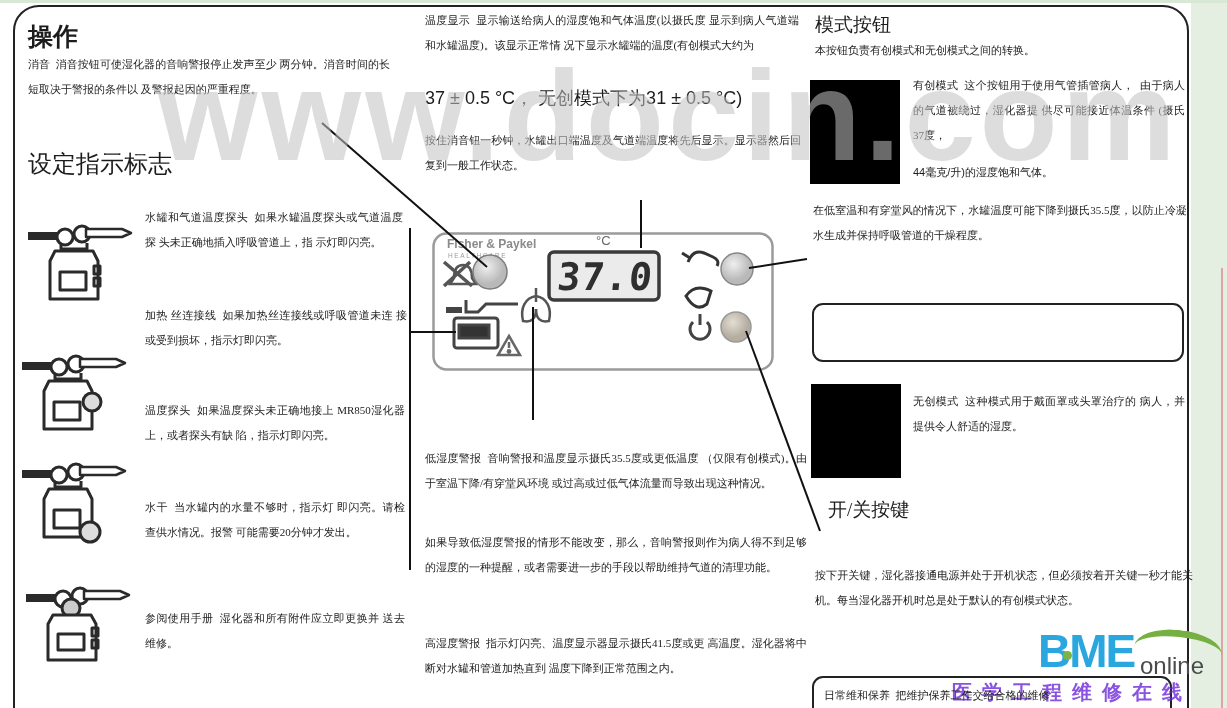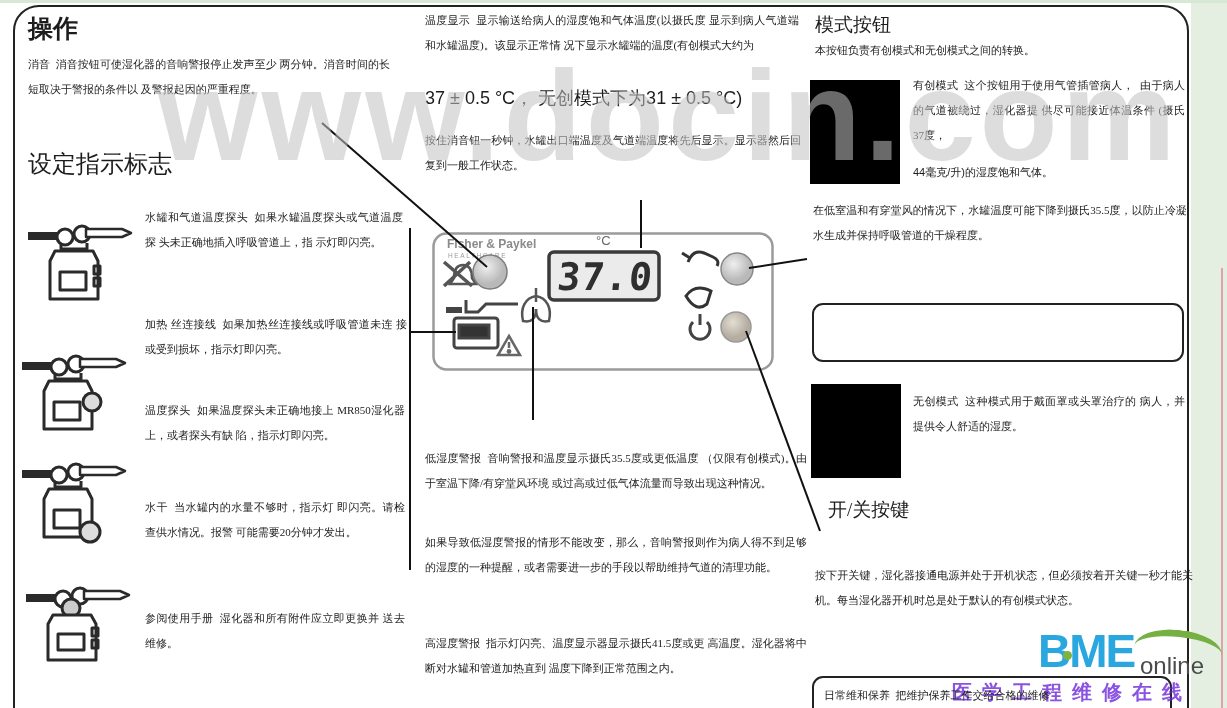--- a/index.html
+++ b/index.html
@@ -40,26 +40,26 @@
 </head>
 <body>
 
 <div id="stage">
 
   <div id="green-strip"></div>
   <div id="top-strip"></div>
   <div id="pink-line"></div>
   <div id="frame"></div>
 
-  <div class="h1" style="left:28px;top:12px;">操作</div>
+  <div class="h1" style="left:28px;top:20px;">操作</div>
   <div class="para" style="left:28px;top:52px;width:362px;">消音  消音按钮可使湿化器的音响警报停止发声至少 两分钟。消音时间的长短取决于警报的条件以 及警报起因的严重程度。</div>
   <div class="h2" style="left:28px;top:148px;">设定指示标志</div>
 
   <div class="para" style="left:145px;top:188px;width:258px;margin-top:17px;">水罐和气道温度探头  如果水罐温度探头或气道温度探 头未正确地插入呼吸管道上，指 示灯即闪亮。</div>
-  <div class="para" style="left:145px;top:312px;width:262px;">加热 丝连接线  如果加热丝连接线或呼吸管道未连 接或受到损坏，指示灯即闪亮。</div>
+  <div class="para" style="left:145px;top:303px;width:262px;">加热 丝连接线  如果加热丝连接线或呼吸管道未连 接或受到损坏，指示灯即闪亮。</div>
   <div class="para" style="left:145px;top:398px;width:260px;">温度探头  如果温度探头未正确地接上 MR850湿化器上，或者探头有缺 陷，指示灯即闪亮。</div>
   <div class="para" style="left:145px;top:495px;width:260px;">水干  当水罐内的水量不够时，指示灯 即闪亮。请检查供水情况。报警 可能需要20分钟才发出。</div>
   <div class="para" style="left:145px;top:606px;width:260px;">参阅使用手册  湿化器和所有附件应立即更换并 送去维修。</div>
 
   <div class="chamber-icon" style="left:24px;top:220px;">
     <svg width="112" height="88" viewBox="0 0 112 88">
         <g fill="none" stroke="#2a2a2a" stroke-width="3" stroke-linejoin="round">
           <path d="M4 16 h30" stroke-width="8"></path>
           <circle cx="41" cy="17" r="8" fill="#fff"></circle>
           <circle cx="58" cy="14" r="8" fill="#fff"></circle>

